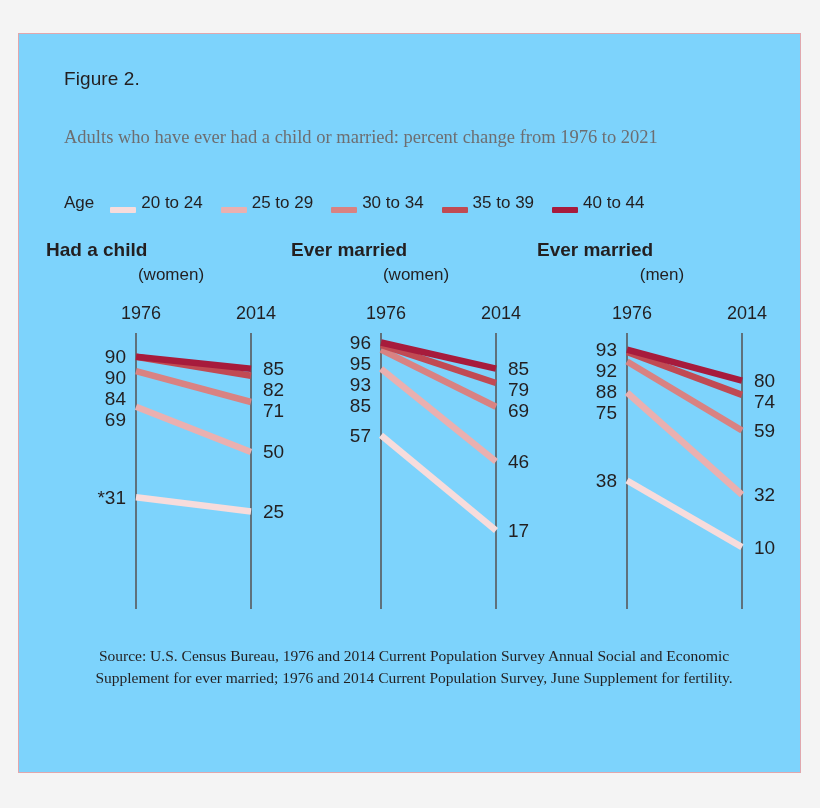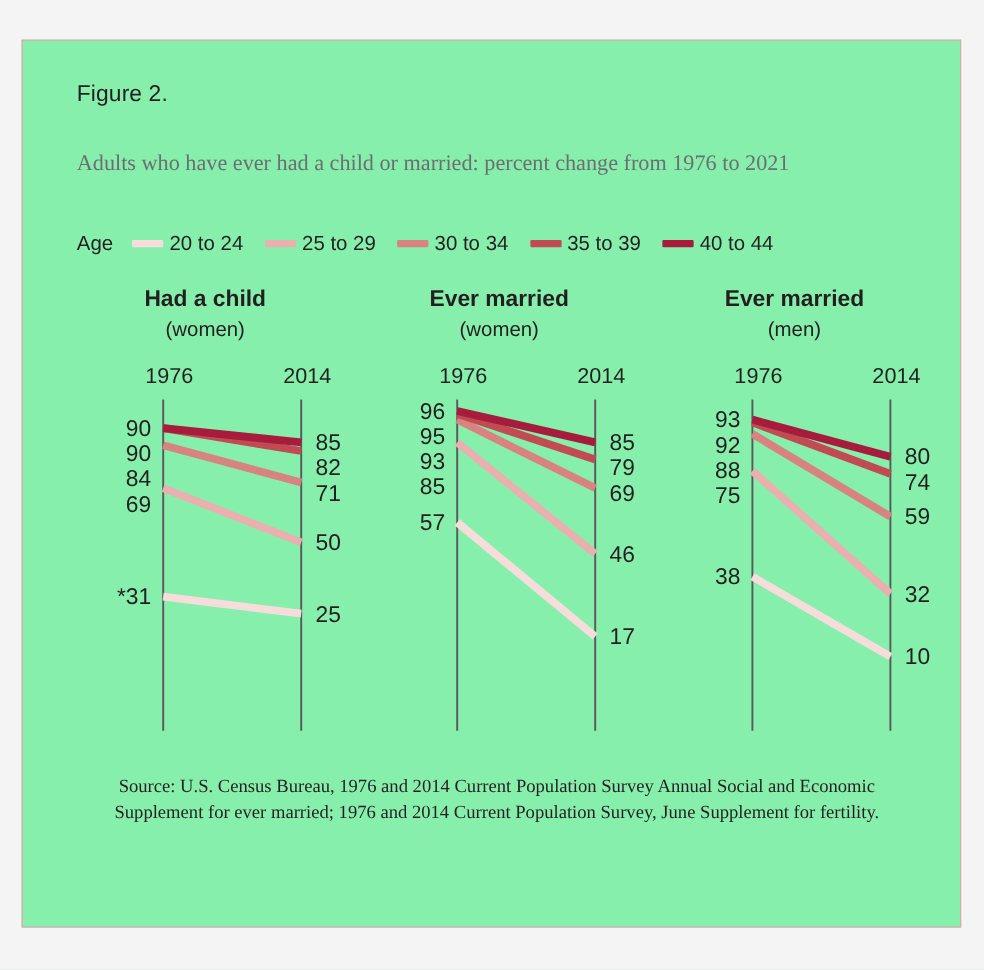--- a/index.html
+++ b/index.html
@@ -14,21 +14,21 @@
     position: relative;
     overflow: hidden;
   }
   #figure-frame {
     position: absolute;
     left: 18px;
     top: 33px;
     width: 783px;
     height: 740px;
     border: 1.5px solid #e0a7ad;
-    background: #86efac;
+    background: #7dd3fc;
     box-sizing: border-box;
   }
   .fig-number {
     position: absolute;
     left: 45px;
     top: 34px;
     font-size: 19px;
     color: #231f20;
     font-family: "Liberation Sans", sans-serif;
     letter-spacing: 0.1px;
@@ -64,21 +64,21 @@
   }
   #legend .legend-title {
     font-size: 17px;
     color: #231f20;
     margin-right: 16px;
     font-family: "Liberation Sans", sans-serif;
     text-align: right;
   }
   .legend-item {
     display: flex;
-    align-items: center;
+    align-items: flex-end;
     margin-right: 18px;
   }
   .legend-swatch {
     width: 26px;
     height: 6px;
     margin-right: 5px;
     border-radius: 1px;
   }
   .legend-label {
     font-size: 17px;
@@ -88,21 +88,20 @@
   }
   
   .panel {
     position: absolute;
     top: 205px;
   }
   .panel-title {
     position: absolute;
     top: 0;
     width: 100%;
-    text-align: center;
     font-size: 19px;
     font-weight: bold;
     color: #231f20;
     font-family: "Liberation Sans", sans-serif;
   }
   .panel-sub {
     position: absolute;
     top: 26px;
     width: 100%;
     text-align: center;

